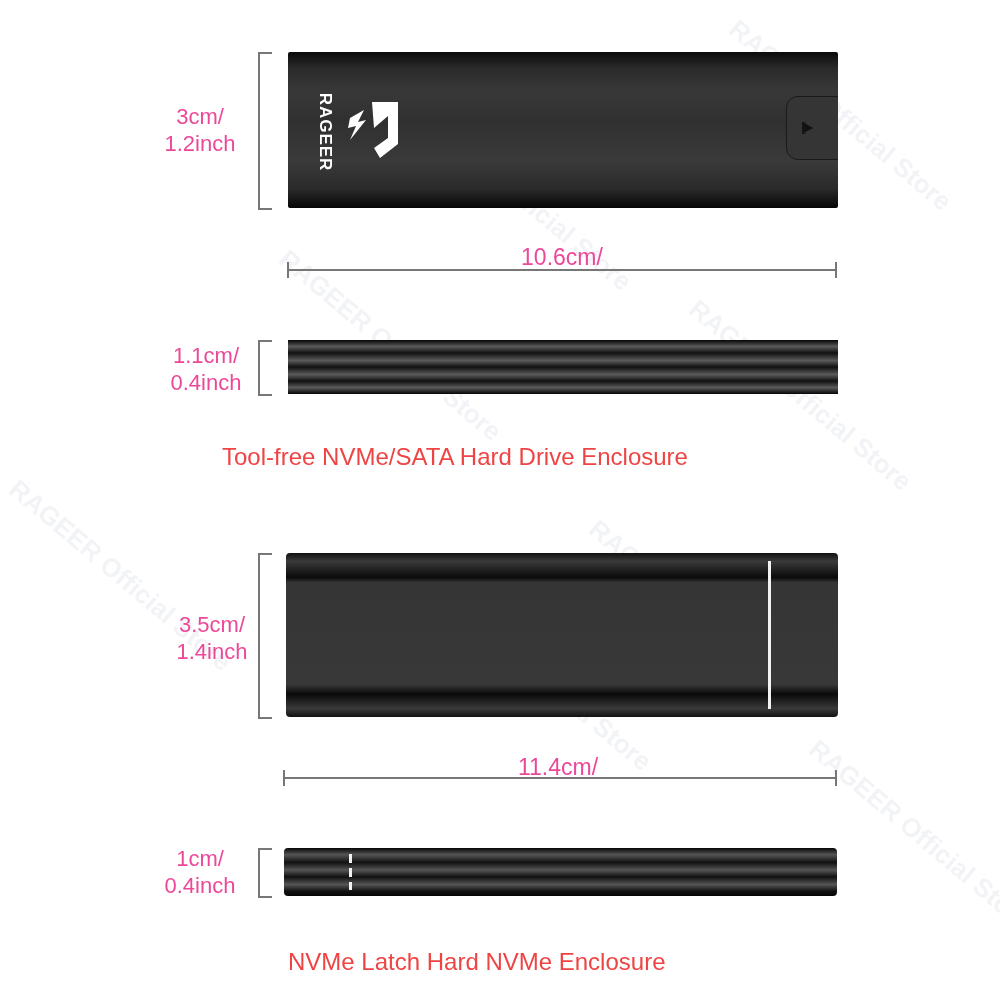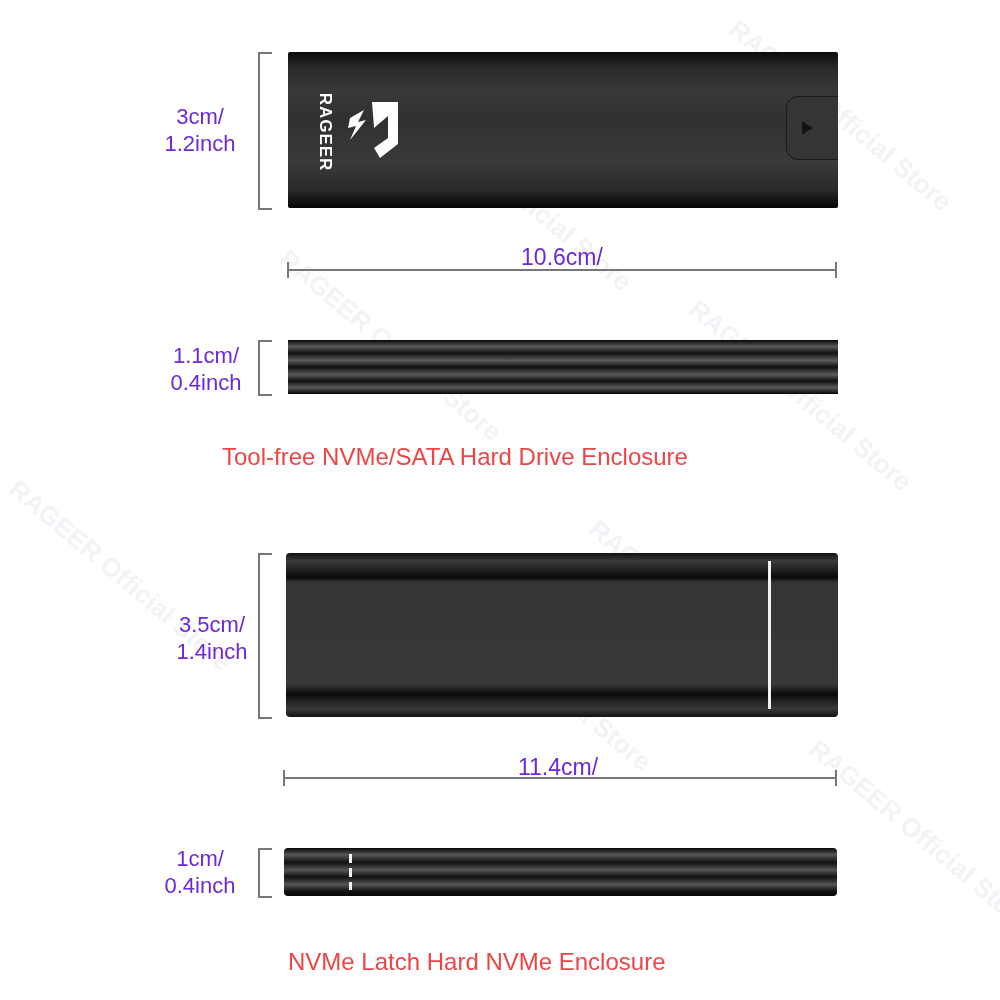--- a/index.html
+++ b/index.html
@@ -1,18 +1,18 @@
 <!DOCTYPE html>
 <html><head>
 <meta charset="utf-8">
 <style>
   html,body{margin:0;padding:0;}
   body{width:1000px;height:1000px;background:#ffffff;position:relative;overflow:hidden;font-family:"Liberation Sans","DejaVu Sans",sans-serif;color:#111;}
   .abs{position:absolute;}
-  .label{position:absolute;text-align:center;font-size:22px;line-height:27px;color:#6d28d9;}
+  .label{position:absolute;text-align:center;font-size:22px;line-height:27px;color:#ec4899;}
   .vbracket{position:absolute;border:2px solid #777;border-right:none;width:12px;}
   .hline{position:absolute;height:2px;background:#777;}
   .tick{position:absolute;width:2px;height:16px;background:#777;}
   .title{position:absolute;font-size:24px;color:#ef4444;white-space:nowrap;}
   .drive{position:absolute;background:#333;overflow:hidden;}
   .wm{position:absolute;color:rgba(120,140,170,0.10);font-size:26px;font-weight:bold;transform:rotate(40deg);white-space:nowrap;pointer-events:none;}
 </style>
 </head>
 <body>
 

